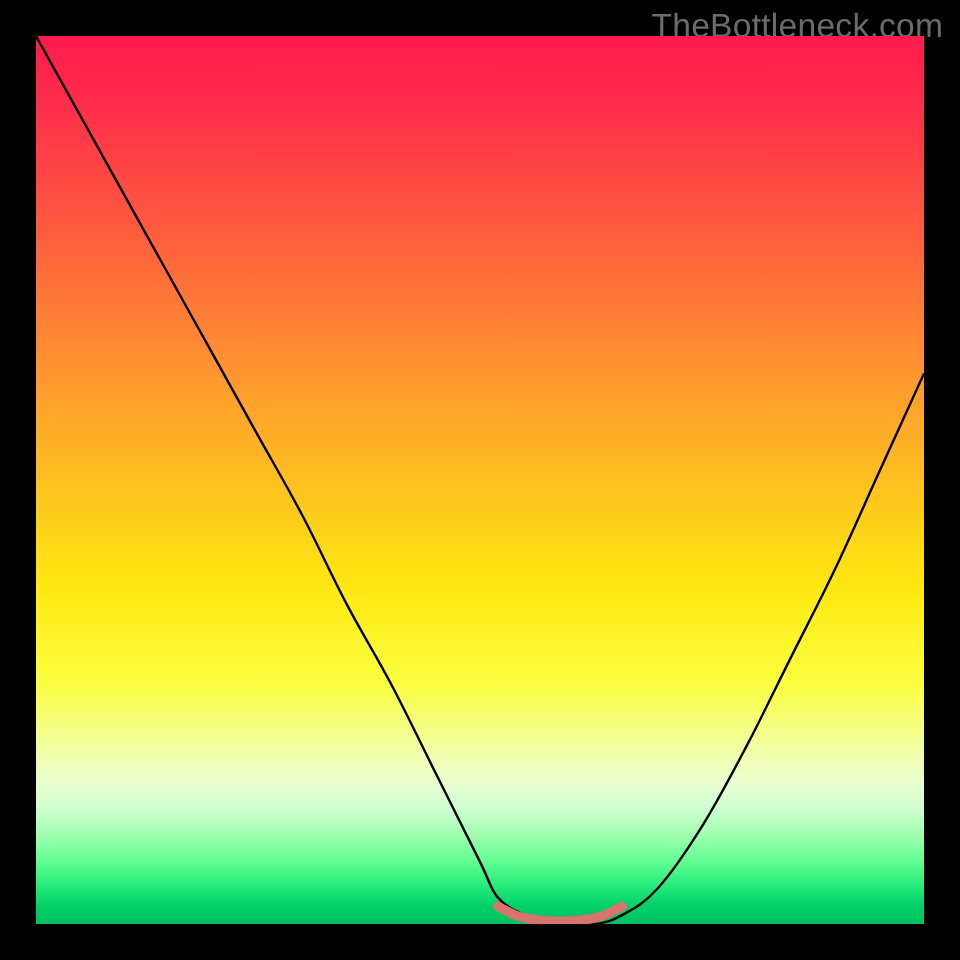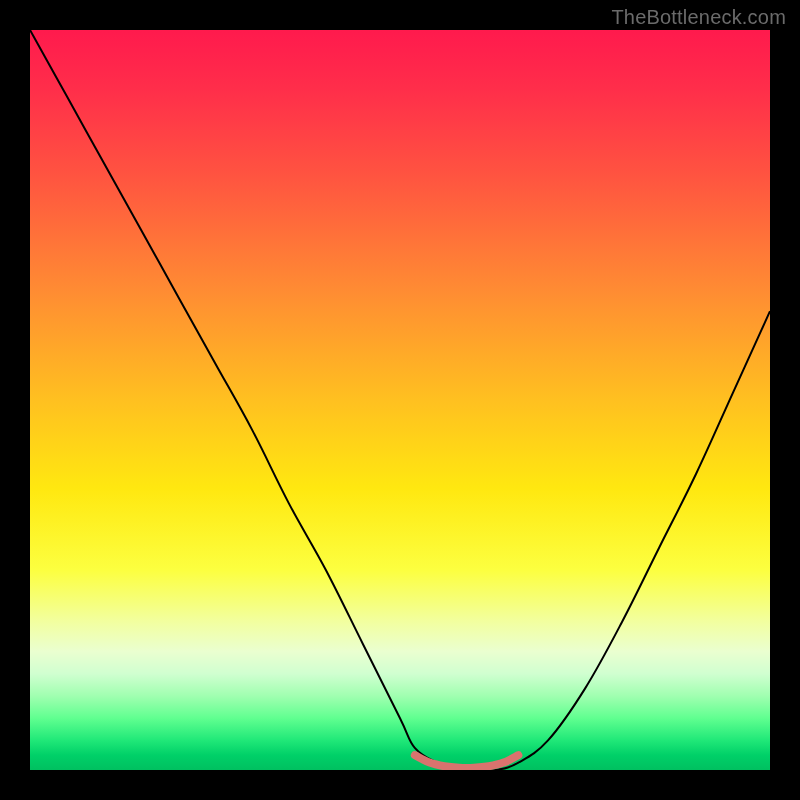--- a/index.html
+++ b/index.html
@@ -33,21 +33,21 @@
       #20e878 96%,
       #00d068 98%,
       #00c060 100%
     );
   }
   .watermark {
     position: absolute;
     top: 6px;
     right: 14px;
     color: #6b6b6b;
-    font-size: 20px;
+    font-size: 28px;
     font-weight: 400;
     letter-spacing: 0.2px;
   }
   svg.curves {
     position: absolute;
     left: 0;
     top: 0;
     width: 740px;
     height: 740px;
   }

